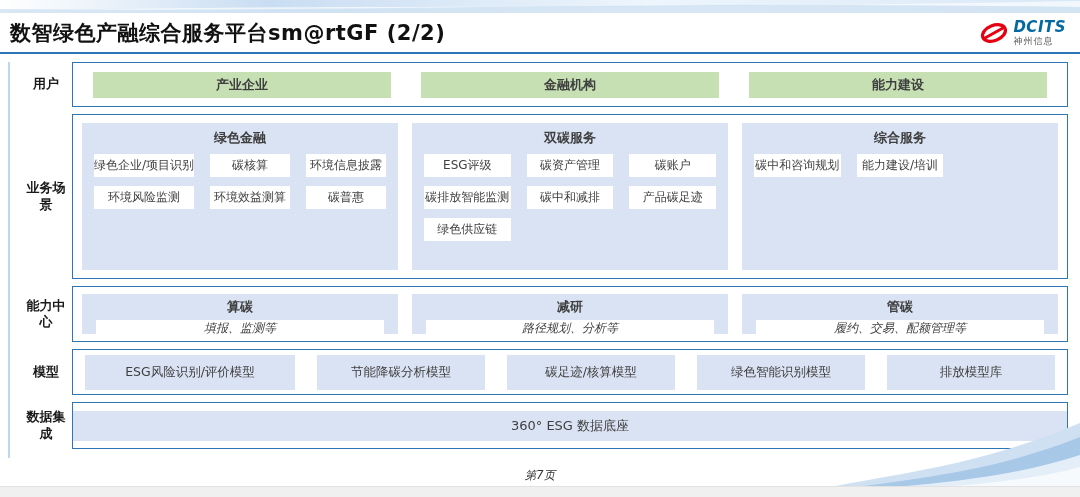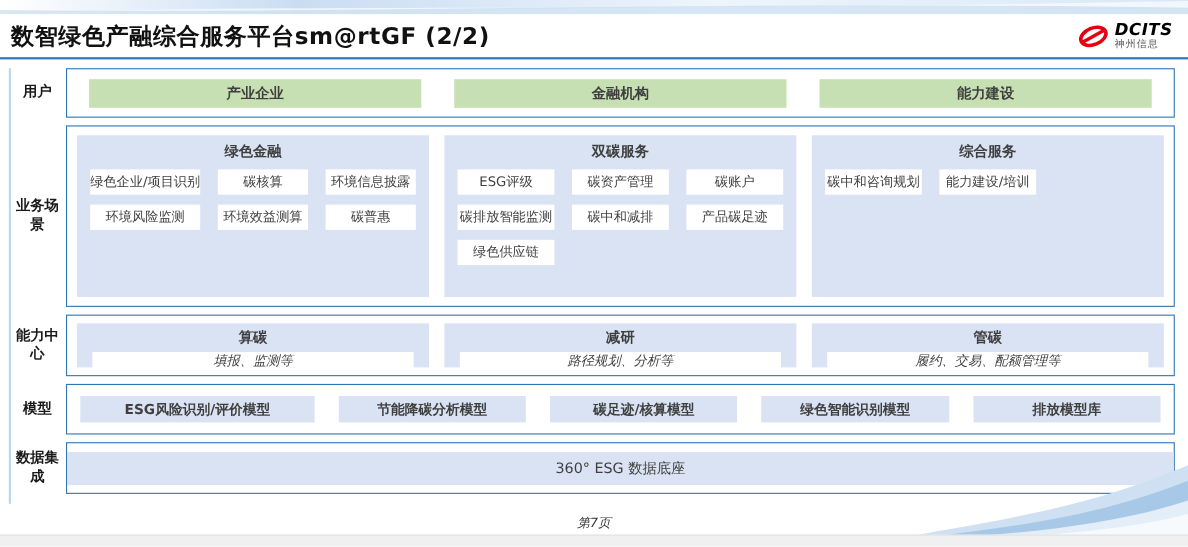--- a/index.html
+++ b/index.html
@@ -19,25 +19,25 @@
     display:flex;align-items:center;justify-content:space-between;
     padding:0 14px 0 10px;box-sizing:border-box;
     border-bottom:2px solid #2e75b6;
   }
   .title{
     font-size:21px;font-weight:bold;color:#111;
     letter-spacing:0.5px;white-space:nowrap;
   }
   .logo{display:flex;align-items:center;gap:4px;}
   .logo-text{display:flex;flex-direction:column;line-height:1;align-items:flex-start;}
-  .logo-brand{color:#000000;font-weight:bold;font-style:italic;font-size:15px;letter-spacing:0.5px;}
+  .logo-brand{color:#0369a1;font-weight:bold;font-style:italic;font-size:15px;letter-spacing:0.5px;}
   .logo-sub{color:#555;font-size:9px;margin-top:2px;letter-spacing:1px;}
   
   .content{
-    position:absolute;top:62px;left:8px;right:12px;
+    position:absolute;top:62px;left:20px;right:12px;
     display:flex;flex-direction:column;gap:7px;
   }
   .left-rule{
     position:absolute;top:62px;left:8px;width:2px;height:396px;
     background:#bdd7ee;
   }
   .row{display:flex;align-items:stretch;}
   .row-label{
     width:52px;flex-shrink:0;
     display:flex;align-items:center;justify-content:center;text-align:center;
@@ -87,23 +87,23 @@
   }
   .cap-title{text-align:center;font-size:13px;font-weight:bold;color:#3f3f3f;margin-bottom:4px;}
   .cap-desc{
     background:#fff;height:20px;
     display:flex;align-items:center;justify-content:center;
     font-size:12px;font-style:italic;color:#3f3f3f;
   }
   
   .models-row{display:flex;gap:22px;padding:8px 12px;align-items:center;}
   .model-box{
-    flex:1;background:#dae3f3;height:24px;
-    display:flex;align-items:center;justify-content:center;
-    font-size:12.5px;color:#3f3f3f;white-space:nowrap;font-weight:bold;
+    flex:1;background:#dae3f3;height:35px;
+    display:flex;align-items:center;justify-content:center;
+    font-size:12.5px;color:#3f3f3f;white-space:nowrap;
   }
   .model-box.wide{flex:1.25;}
   
   .data-row{display:flex;padding:8px 0;}
   .data-box{
     flex:1;background:#dae3f3;height:30px;
     display:flex;align-items:center;justify-content:center;
     font-size:13px;color:#3f3f3f;
   }
   

